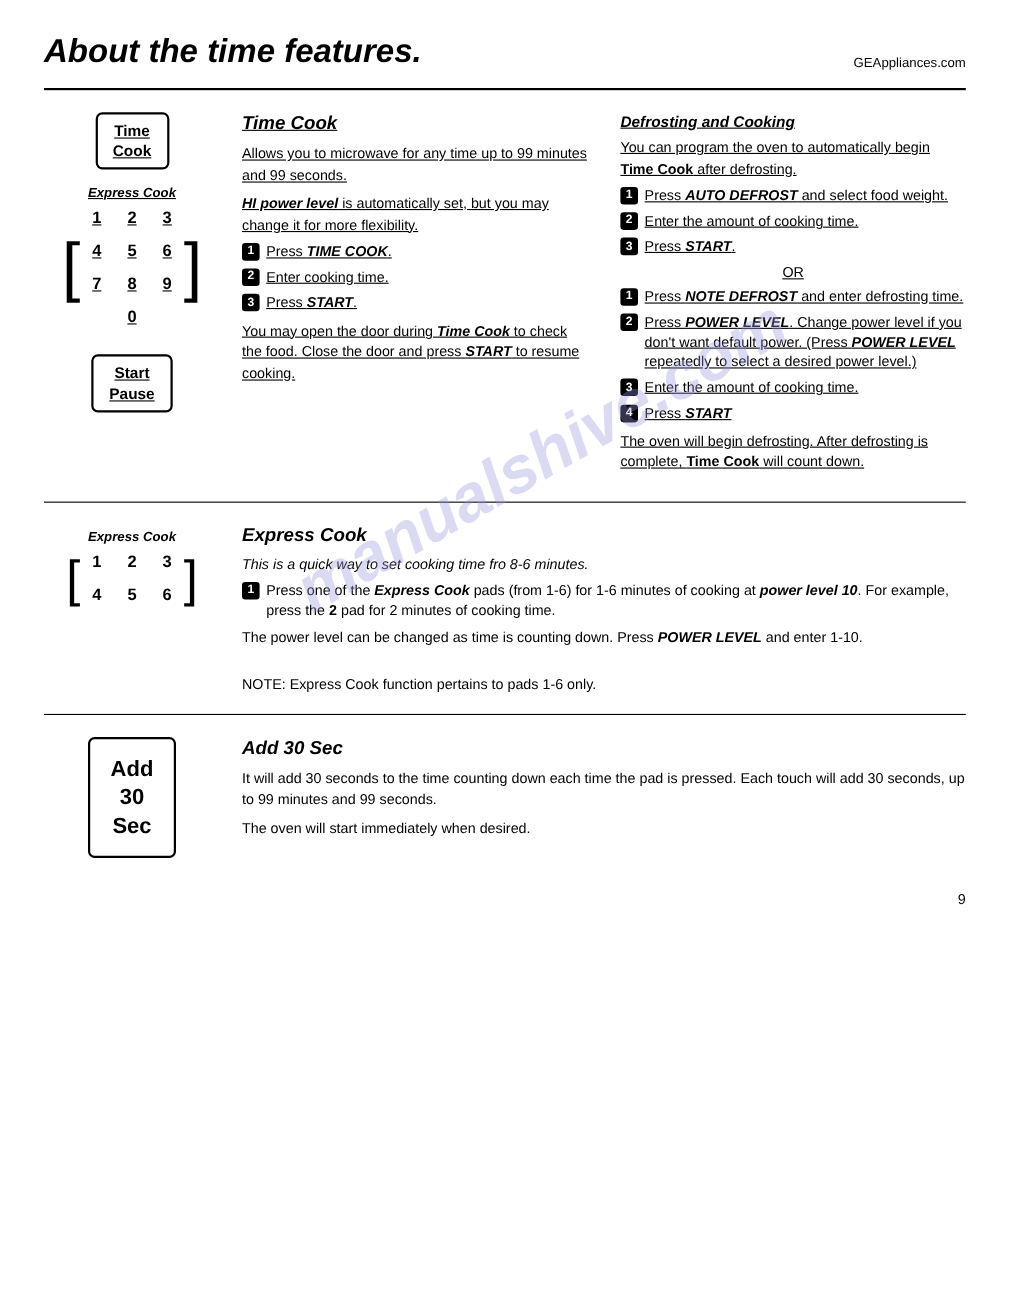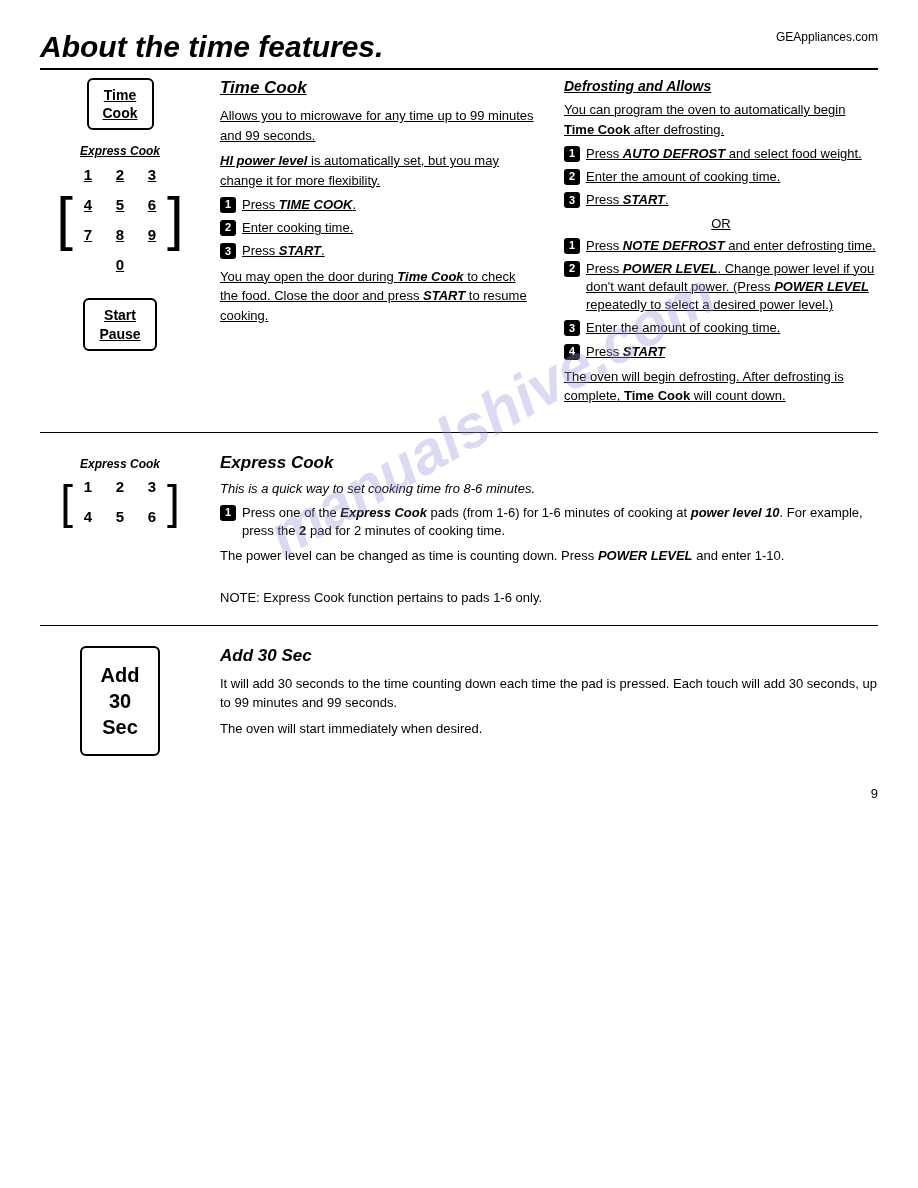--- a/index.html
+++ b/index.html
@@ -8,24 +8,24 @@
       font-size: 13px;
       background: #fff;
       color: #000;
       width: 918px;
       min-height: 1188px;
       padding: 30px 40px;
     }
     .page-header {
       display: flex;
       justify-content: space-between;
-      align-items: flex-start;
+      align-items: flex-end;
       border-bottom: 2px solid #000;
-      padding-bottom: 4px;
-      margin-bottom: 8px;
+      padding-bottom: 16px;
+      margin-bottom: 20px;
     }
     .page-title {
       font-size: 30px;
       font-style: italic;
       font-weight: bold;
     }
     .website {
       font-size: 12px;
     }
 
@@ -294,21 +294,21 @@
               <span class="num-badge">3</span>
               <span>Press <span class="bold-italic">START</span>.</span>
             </div>
           </div>
           <div class="section-text">
             You may open the door during <span class="bold-italic">Time Cook</span> to check the food. Close the door and press <span class="bold-italic">START</span> to resume cooking.
           </div>
         </div>
 
         <div class="col-right">
-          <div class="defrost-heading">Defrosting and Allows</div>
+          <div class="defrost-heading">Defrosting and Cooking</div>
           <div class="section-text">
             You can program the oven to automatically begin <span class="bold">Time Cook</span> after defrosting.
           </div>
           <div class="numbered-list">
             <div class="numbered-item">
               <span class="num-badge">1</span>
               <span>Press <span class="bold-italic">AUTO DEFROST</span> and select food weight.</span>
             </div>
             <div class="numbered-item">
               <span class="num-badge">2</span>

